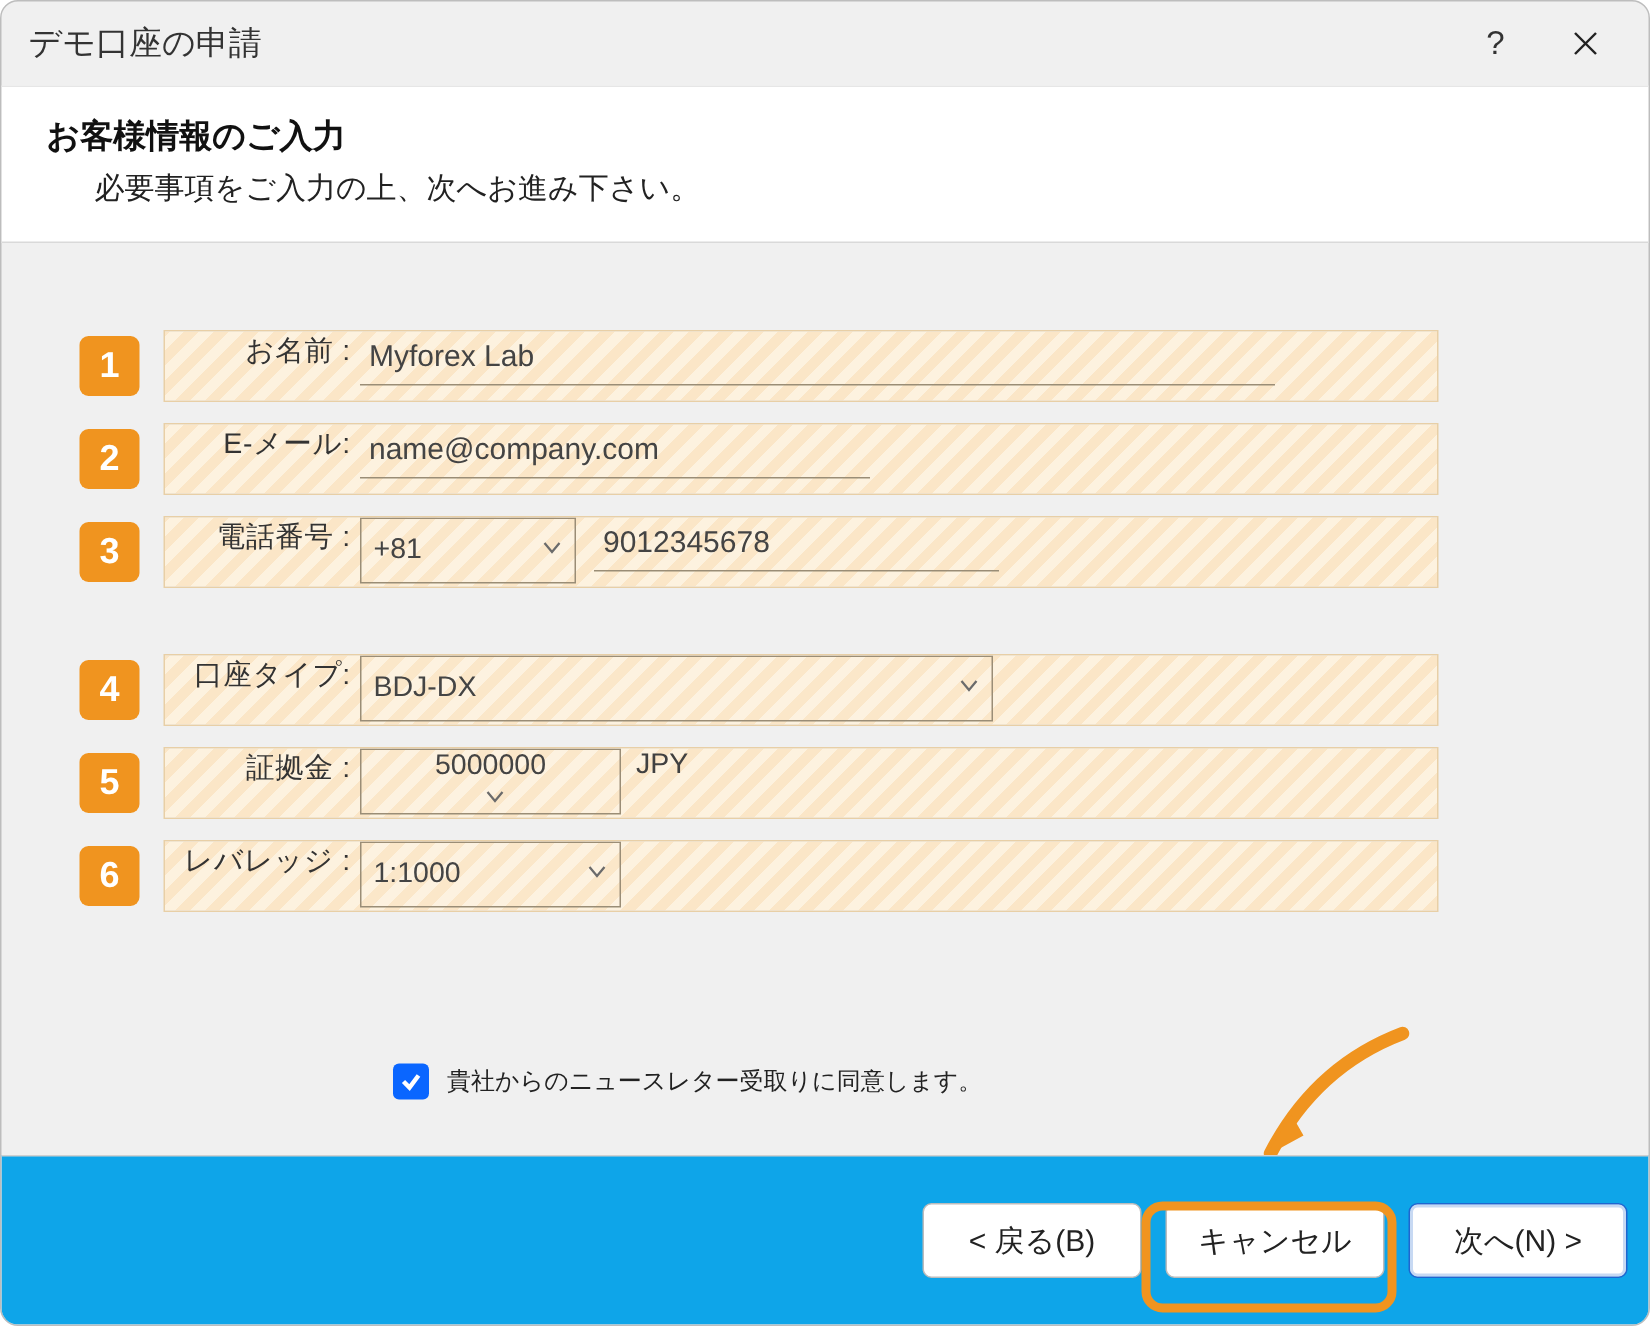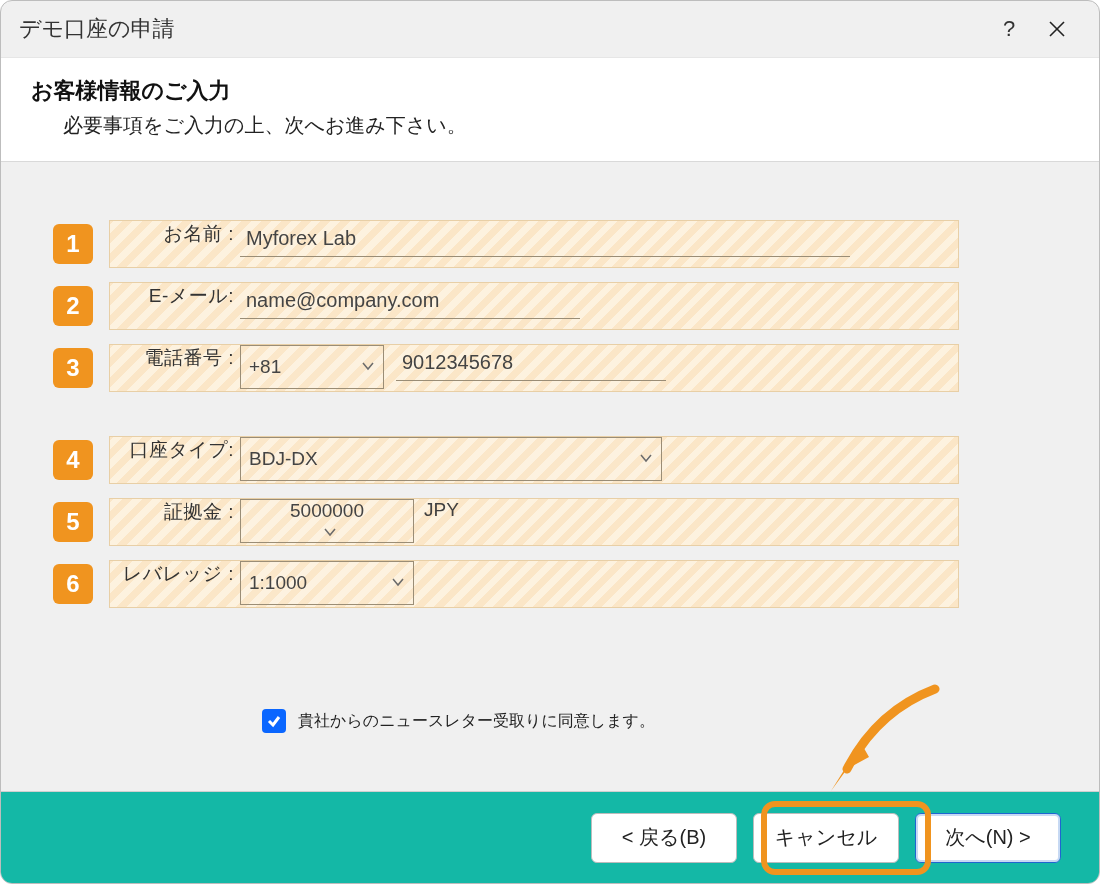--- a/index.html
+++ b/index.html
@@ -11,20 +11,21 @@
     border: 1px solid #bdbdbd;
     border-radius: 12px;
     overflow: hidden;
   }
   .titlebar {
     height: 56px;
     display: flex; align-items: center;
     padding: 0 18px;
     font-size: 22px;
     color: #333;
+    gap: 12px;
   }
   .titlebar-spacer { flex: 1; }
   .titlebar-btn {
     width: 48px; height: 56px;
     display: flex; align-items: center; justify-content: center;
     font-size: 22px; color: #333;
   }
   .titlebar-btn.close-x svg { width: 20px; height: 20px; }
   .subheader {
     background: #fff;
@@ -120,25 +121,25 @@
     background: #0a66ff;
     border-radius: 4px;
     margin-right: 12px;
     display: flex; align-items: center; justify-content: center;
   }
   .checkbox svg { width: 16px; height: 16px; stroke: #fff; stroke-width: 3; fill: none; }
 
   .footer {
     position: absolute;
     left: 0; right: 0; bottom: 0;
-    height: 92px;
+    height: 113px;
     border-top: 1px solid #cfcfcf;
-    background: #14b8a6;
+    background: #0ea5e9;
     display: flex; align-items: center; justify-content: flex-end;
-    padding: 0 38px;
+    padding: 0 14px;
     gap: 16px;
   }
   .btn {
     height: 50px;
     min-width: 146px;
     padding: 0 18px;
     background: #fff;
     border: 1px solid #bcbcbc;
     border-radius: 6px;
     font-size: 20px; color: #222;

